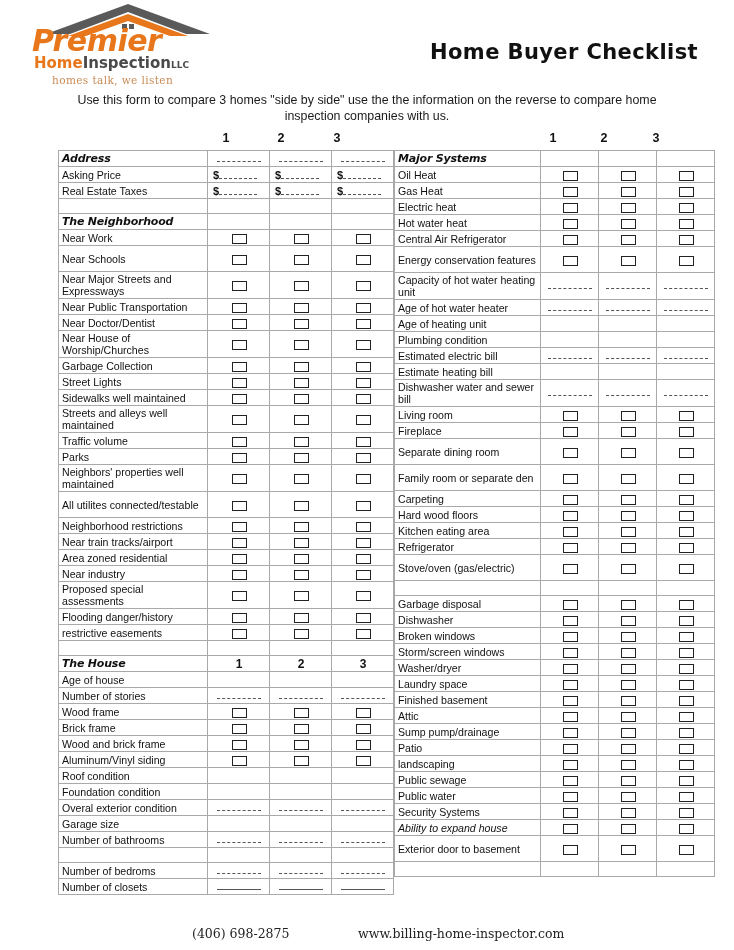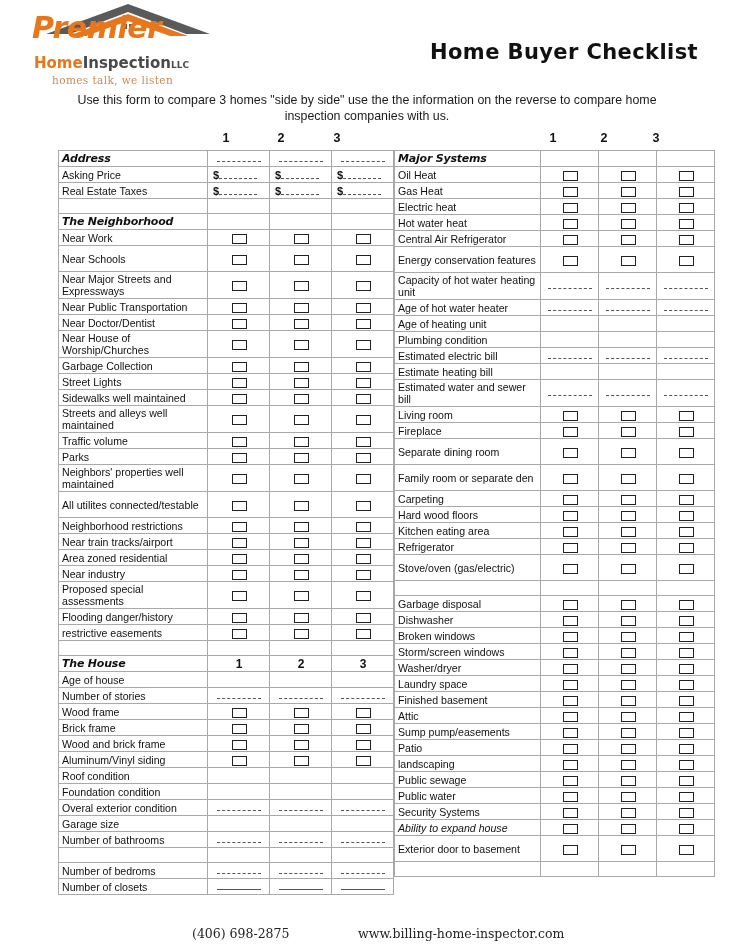--- a/index.html
+++ b/index.html
@@ -31,21 +31,21 @@
   .logo-roof {
     position: absolute;
     left: 20px;
     top: 0px;
     width: 164px;
     height: 34px;
   }
   .logo-premier {
     position: absolute;
     left: 6px;
-    top: 9px;
+    top: 22px;
     font-family: "DejaVu Sans", sans-serif;
     font-size: 30px;
     font-weight: bold;
     font-style: italic;
     color: #E8761A;
     letter-spacing: -0.5px;
     line-height: 1;
   }
   .logo-line2 {
     position: absolute;
@@ -640,21 +640,21 @@
               <span class="blank"></span>
             </td>
           </tr>
           <tr>
             <td class="lbl c-lbl" style="height: 13px;">Estimate heating bill</td>
             <td class="val c-v">&nbsp;</td>
             <td class="val c-v">&nbsp;</td>
             <td class="val c-v">&nbsp;</td>
           </tr>
           <tr>
-            <td class="lbl c-lbl" style="height: 23px;">Estimated water and sewer bill</td>
+            <td class="lbl c-lbl" style="height: 23px;">Dishwasher water and sewer bill</td>
             <td class="val c-v">
               <span class="blank"></span>
             </td>
             <td class="val c-v">
               <span class="blank"></span>
             </td>
             <td class="val c-v">
               <span class="blank"></span>
             </td>
           </tr>
@@ -760,21 +760,21 @@
             <td class="val c-v"><span class="box"></span></td>
             <td class="val c-v"><span class="box"></span></td>
           </tr>
           <tr>
             <td class="lbl c-lbl" style="height: 13px;">Attic</td>
             <td class="val c-v"><span class="box"></span></td>
             <td class="val c-v"><span class="box"></span></td>
             <td class="val c-v"><span class="box"></span></td>
           </tr>
           <tr>
-            <td class="lbl c-lbl" style="height: 13px;">Sump pump/easements</td>
+            <td class="lbl c-lbl" style="height: 13px;">Sump pump/drainage</td>
             <td class="val c-v"><span class="box"></span></td>
             <td class="val c-v"><span class="box"></span></td>
             <td class="val c-v"><span class="box"></span></td>
           </tr>
           <tr>
             <td class="lbl c-lbl" style="height: 13px;">Patio</td>
             <td class="val c-v"><span class="box"></span></td>
             <td class="val c-v"><span class="box"></span></td>
             <td class="val c-v"><span class="box"></span></td>
           </tr>

